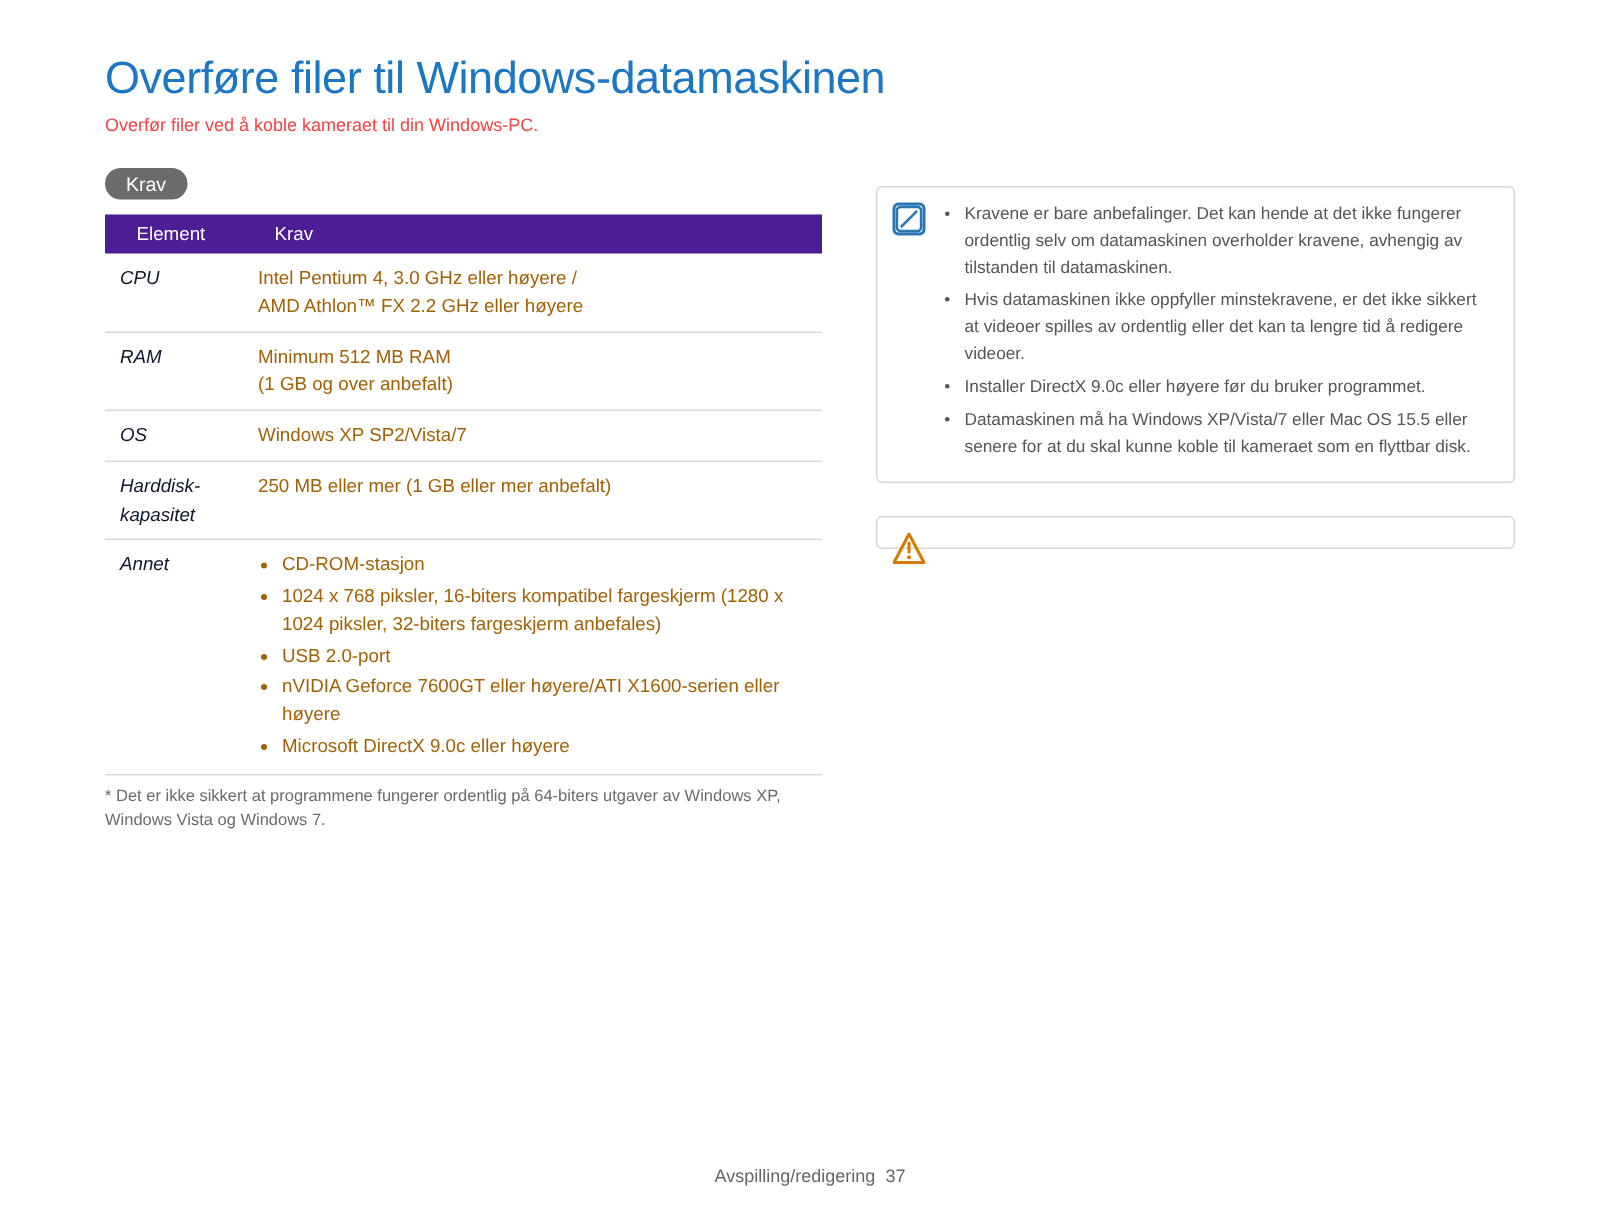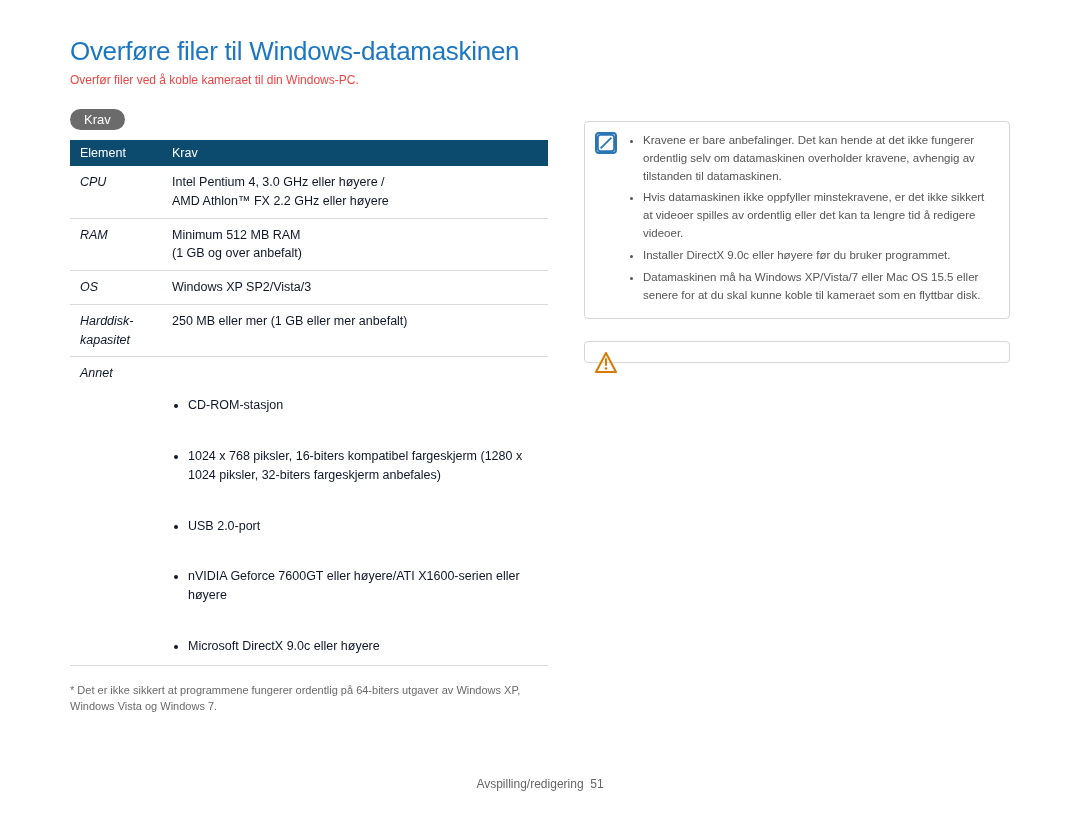--- a/index.html
+++ b/index.html
@@ -1,34 +1,34 @@
 <!DOCTYPE html>
 <html><head>
 <meta charset="utf-8">
 <style>
   * { box-sizing: border-box; margin: 0; padding: 0; }
   html, body { width: 1080px; height: 815px; background: #fff; font-family: Arial, Helvetica, sans-serif; color: #4a4a4a; }
   .page { padding: 36px 70px 0 70px; position: relative; height: 100%; }
-  .title { font-size: 26px; font-weight: 400; color: #1c77c3; letter-spacing: -0.3px; margin-bottom: 6px; }
+  .title { font-size: 30px; font-weight: 400; color: #1c77c3; letter-spacing: -0.3px; margin-bottom: 6px; }
   .subtitle { font-size: 12px; color: #ef4444; margin-bottom: 22px; }
   .two-col { display: flex; gap: 36px; }
   .left { flex: 0 0 478px; }
   .right { flex: 1; }
   .badge {
     display: inline-block; background: #6b6b6b; color: #fff; font-size: 13px;
     padding: 3px 14px; border-radius: 12px; margin-bottom: 10px;
   }
   table.req { width: 100%; border-collapse: collapse; font-size: 12.5px; }
-  table.req th { background: #0c4a6e; color: #fff; font-weight: 400; text-align: left; padding: 6px 10px; }
+  table.req th { background: #4c1d95; color: #fff; font-weight: 400; text-align: left; padding: 6px 21px; }
   table.req th:first-child { width: 92px; }
-  table.req td { padding: 7px 10px; border-bottom: 1px solid #d9d9d9; vertical-align: top; line-height: 1.5; color: #0f172a; }
+  table.req td { padding: 7px 10px; border-bottom: 1px solid #d9d9d9; vertical-align: top; line-height: 1.5; color: #a16207; }
   table.req td.key { color: #0f172a; font-style: italic; }
   table.req ul { list-style: disc; padding-left: 16px; }
-  table.req ul li { margin-bottom: 2px; margin-top: 32px; }
-  .footnote { font-size: 11px; color: #6a6a6a; margin-top: 16px; line-height: 1.5; }
+  table.req ul li { margin-bottom: 2px; }
+  .footnote { font-size: 11px; color: #6a6a6a; margin-top: 6px; line-height: 1.5; }
   .notebox { border: 1px solid #d6d6d6; border-radius: 4px; padding: 10px 14px 10px 44px; position: relative; font-size: 11.5px; line-height: 1.55; color: #555; margin-bottom: 22px; margin-top: 12px; }
   .notebox ul { list-style: disc; padding-left: 14px; }
   .notebox ul li { margin-bottom: 4px; }
   .note-icon, .warn-icon { position: absolute; left: 10px; top: 10px; width: 22px; height: 22px; display: flex; align-items: center; justify-content: center; font-weight: bold; }
   .note-icon { border: 2px solid #2a76b5; color: #2a76b5; border-radius: 4px; font-size: 14px; text-decoration: line-through; }
   .note-icon svg { display:block; }
   .warn-icon svg { display:block; }
   .page-footer { position: absolute; bottom: 24px; left: 0; right: 0; text-align: center; font-size: 12px; color: #666; }
 </style>
 </head>
@@ -61,21 +61,21 @@
           </tr>
           <tr>
             <td class="key">RAM</td>
             <td>
               <span>Minimum 512 MB RAM</span><br>
               <span>(1 GB og over anbefalt)</span>
             </td>
           </tr>
           <tr>
             <td class="key">OS</td>
-            <td>Windows XP SP2/Vista/3</td>
+            <td>Windows XP SP2/Vista/7</td>
           </tr>
           <tr>
             <td class="key">Harddisk-kapasitet</td>
             <td>250 MB eller mer (1 GB eller mer anbefalt)</td>
           </tr>
           <tr>
             <td class="key">Annet</td>
             <td>
               <ul>
                 <li>CD-ROM-stasjon</li>
@@ -118,15 +118,15 @@
             <circle cx="11" cy="16.5" r="1.3" fill="#d97a00"></circle>
           </svg>
         </span>
       </div>
 
     </div>
   </div>
 
   <div class="page-footer">
     <span>Avspilling/redigering</span>&nbsp;
-    <span>51</span>
+    <span>37</span>
   </div>
 </div>
 
 </body></html>

